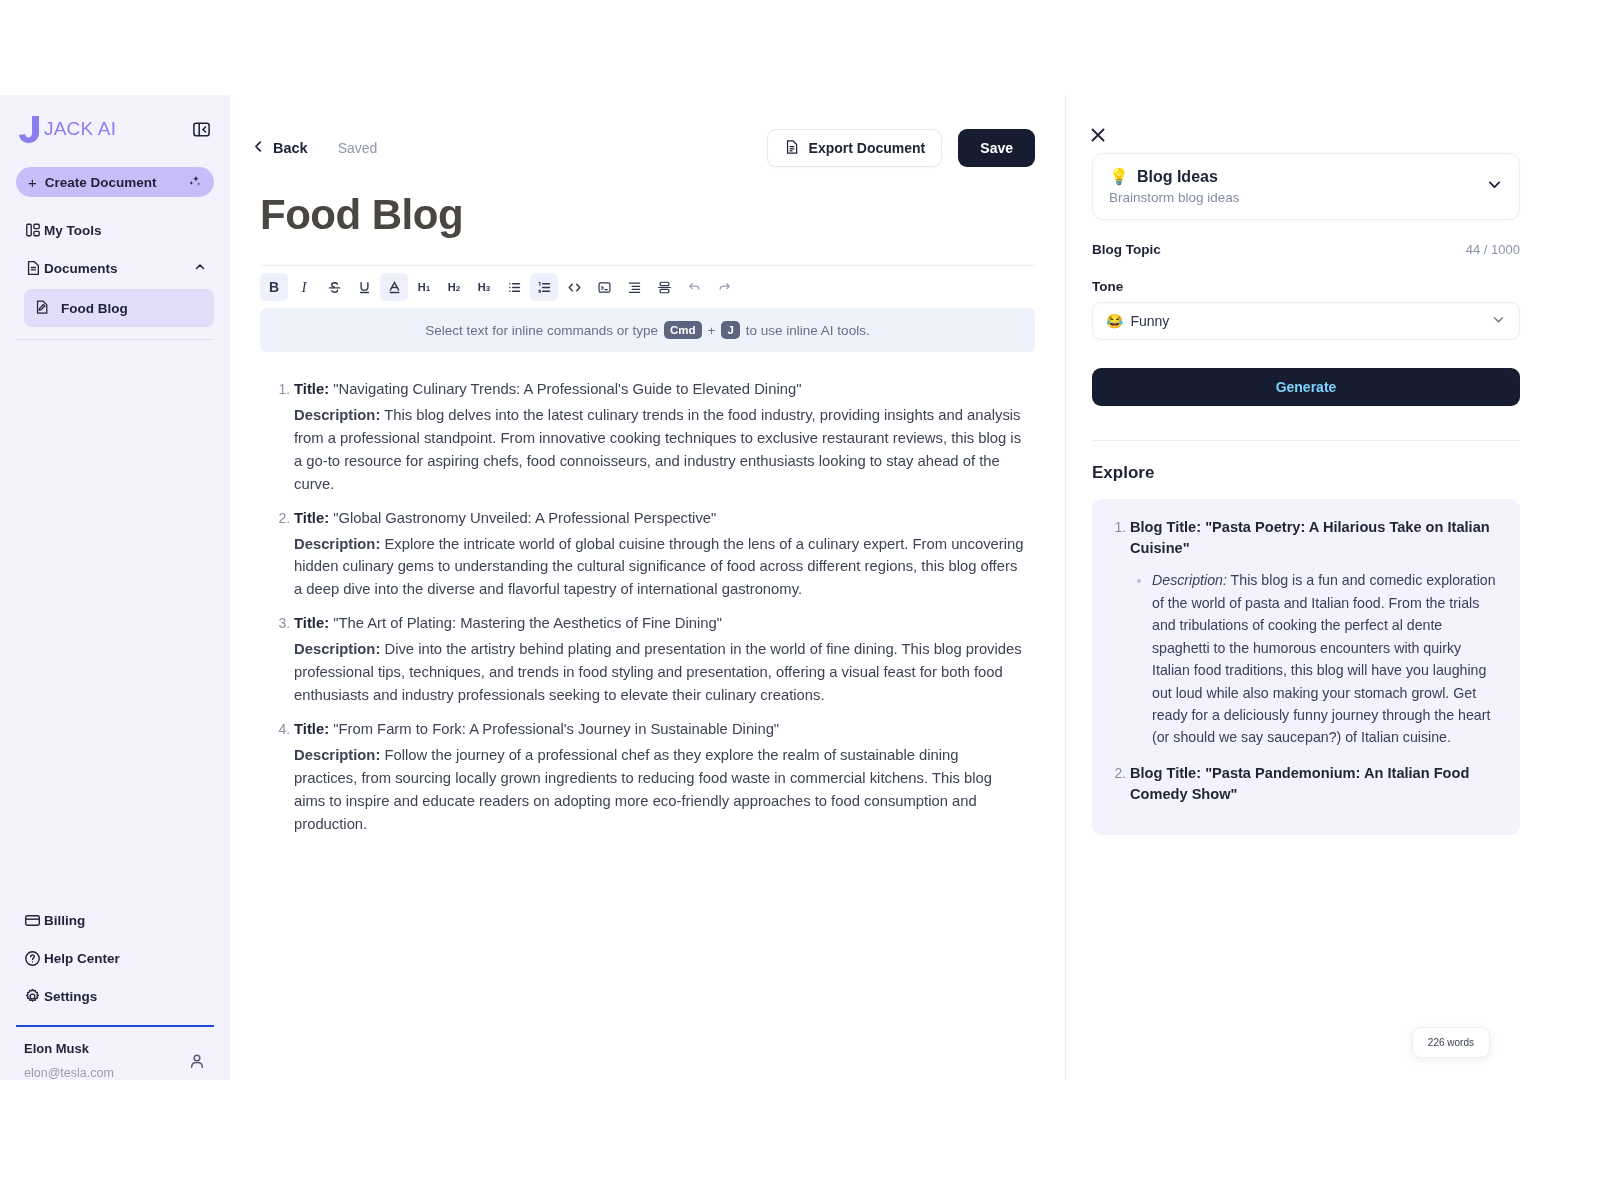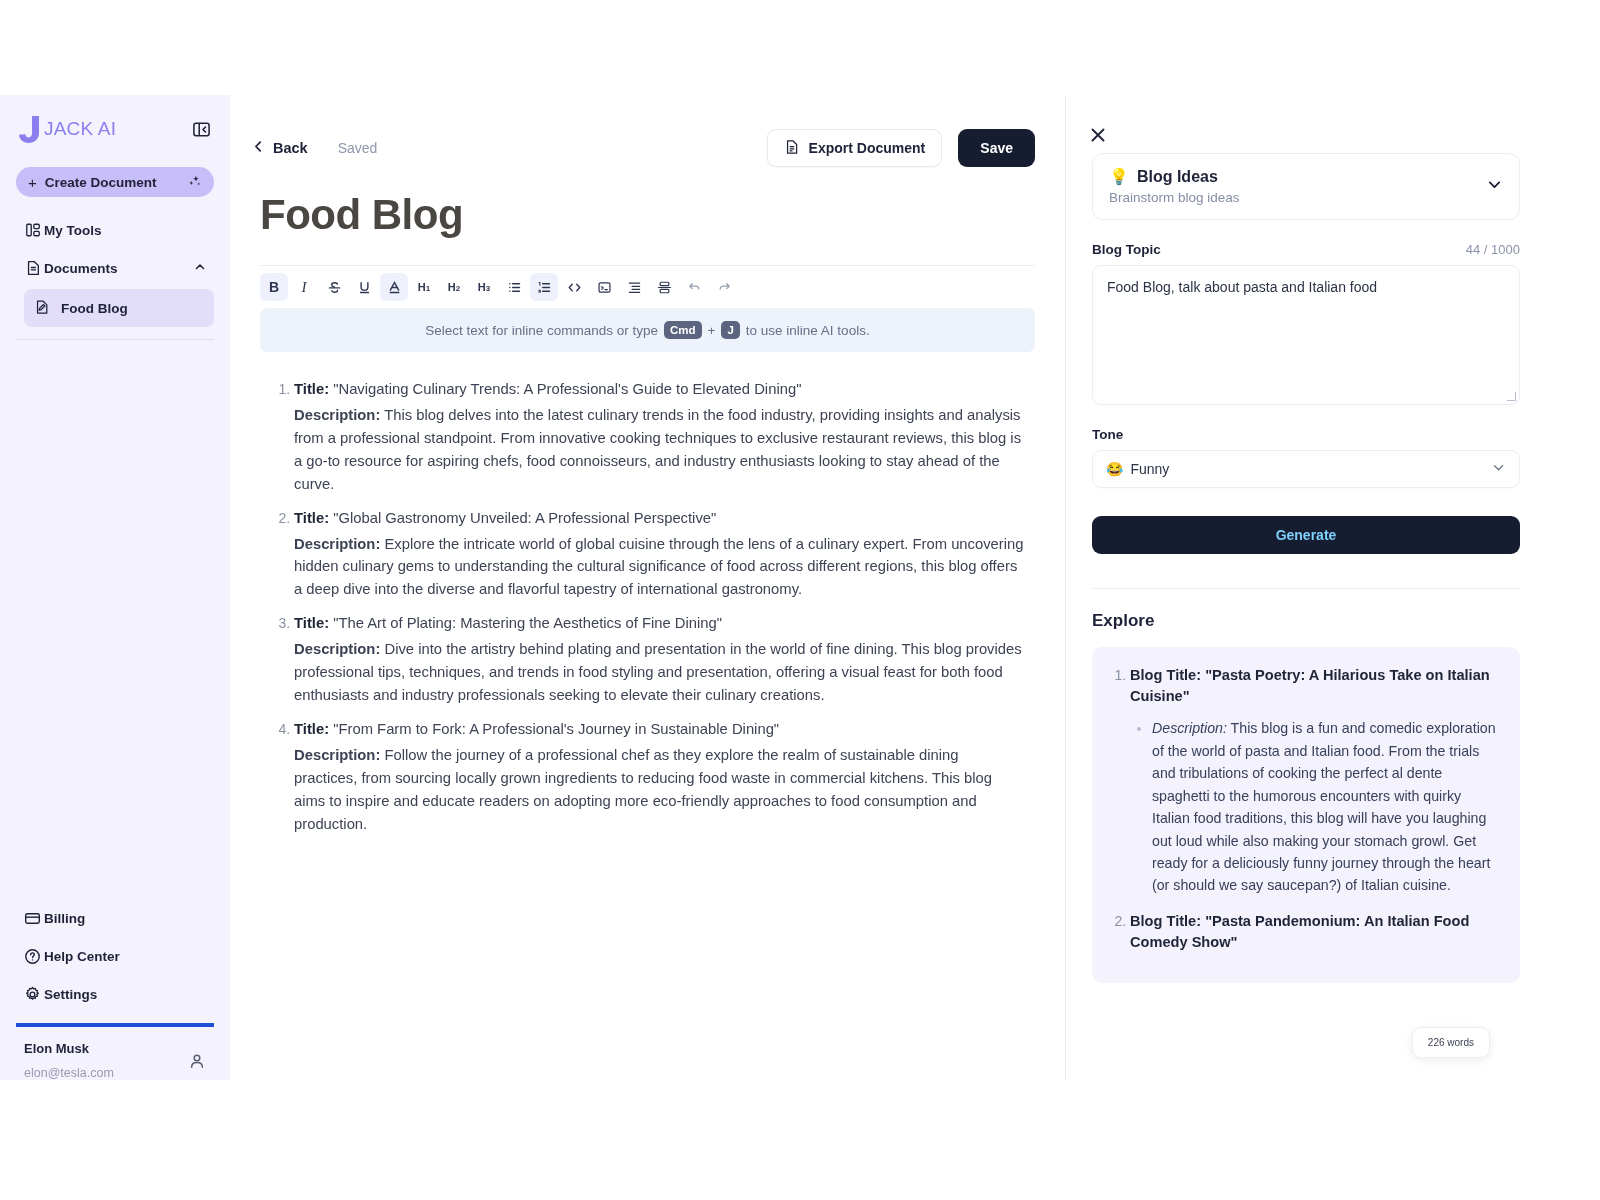--- a/index.html
+++ b/index.html
@@ -76,21 +76,21 @@
     border-radius: 8px;
     background: #e2ddf8;
     cursor: pointer;
     color: #1f2238;
     font-size: 13.5px; font-weight: 600;
   }
   .sb-divider { height: 1px; background: #e1ddf0; margin: 12px 16px 0 16px; }
   .sb-spacer { flex: 1; }
   .sb-bottom { padding: 0 16px 0 16px; }
   .user-box {
-    border-top: 4px solid #1d4ed8;
+    border-top: 2px solid #1d4ed8;
     margin-top: 10px;
     padding: 14px 8px 0 8px;
     display: flex; align-items: center; justify-content: space-between;
   }
   .user-name { font-size: 13px; font-weight: 700; color: #1f2238; }
   .user-mail { font-size: 12.5px; color: #9a9ab0; margin-top: 10px; }
   .user-ico { width: 18px; height: 18px; color: #5c5f75; }
 
   
   .editor {
@@ -586,24 +586,20 @@
           <svg width="17" height="17" viewBox="0 0 16 16" fill="none" stroke="#1f2238" stroke-width="1.7" stroke-linecap="round" stroke-linejoin="round">
               <path d="M3.6 6 L8 10.4 L12.4 6"></path>
             </svg>
         </span>
       </div>
 
       <div class="field-row">
         <span class="field-label">Blog Topic</span>
         <span class="field-count">44 / 1000</span>
       </div>
-      <div class="textarea">
-        <span>Food Blog, talk about pasta and Italian food</span>
-        <span class="resize-grip"></span>
-      </div>
 
       <div class="field-row">
         <span class="field-label">Tone</span>
       </div>
       <div class="select-box">
         <span class="sv">
           <span>😂</span>
           <span>Funny</span>
         </span>
         <span>

